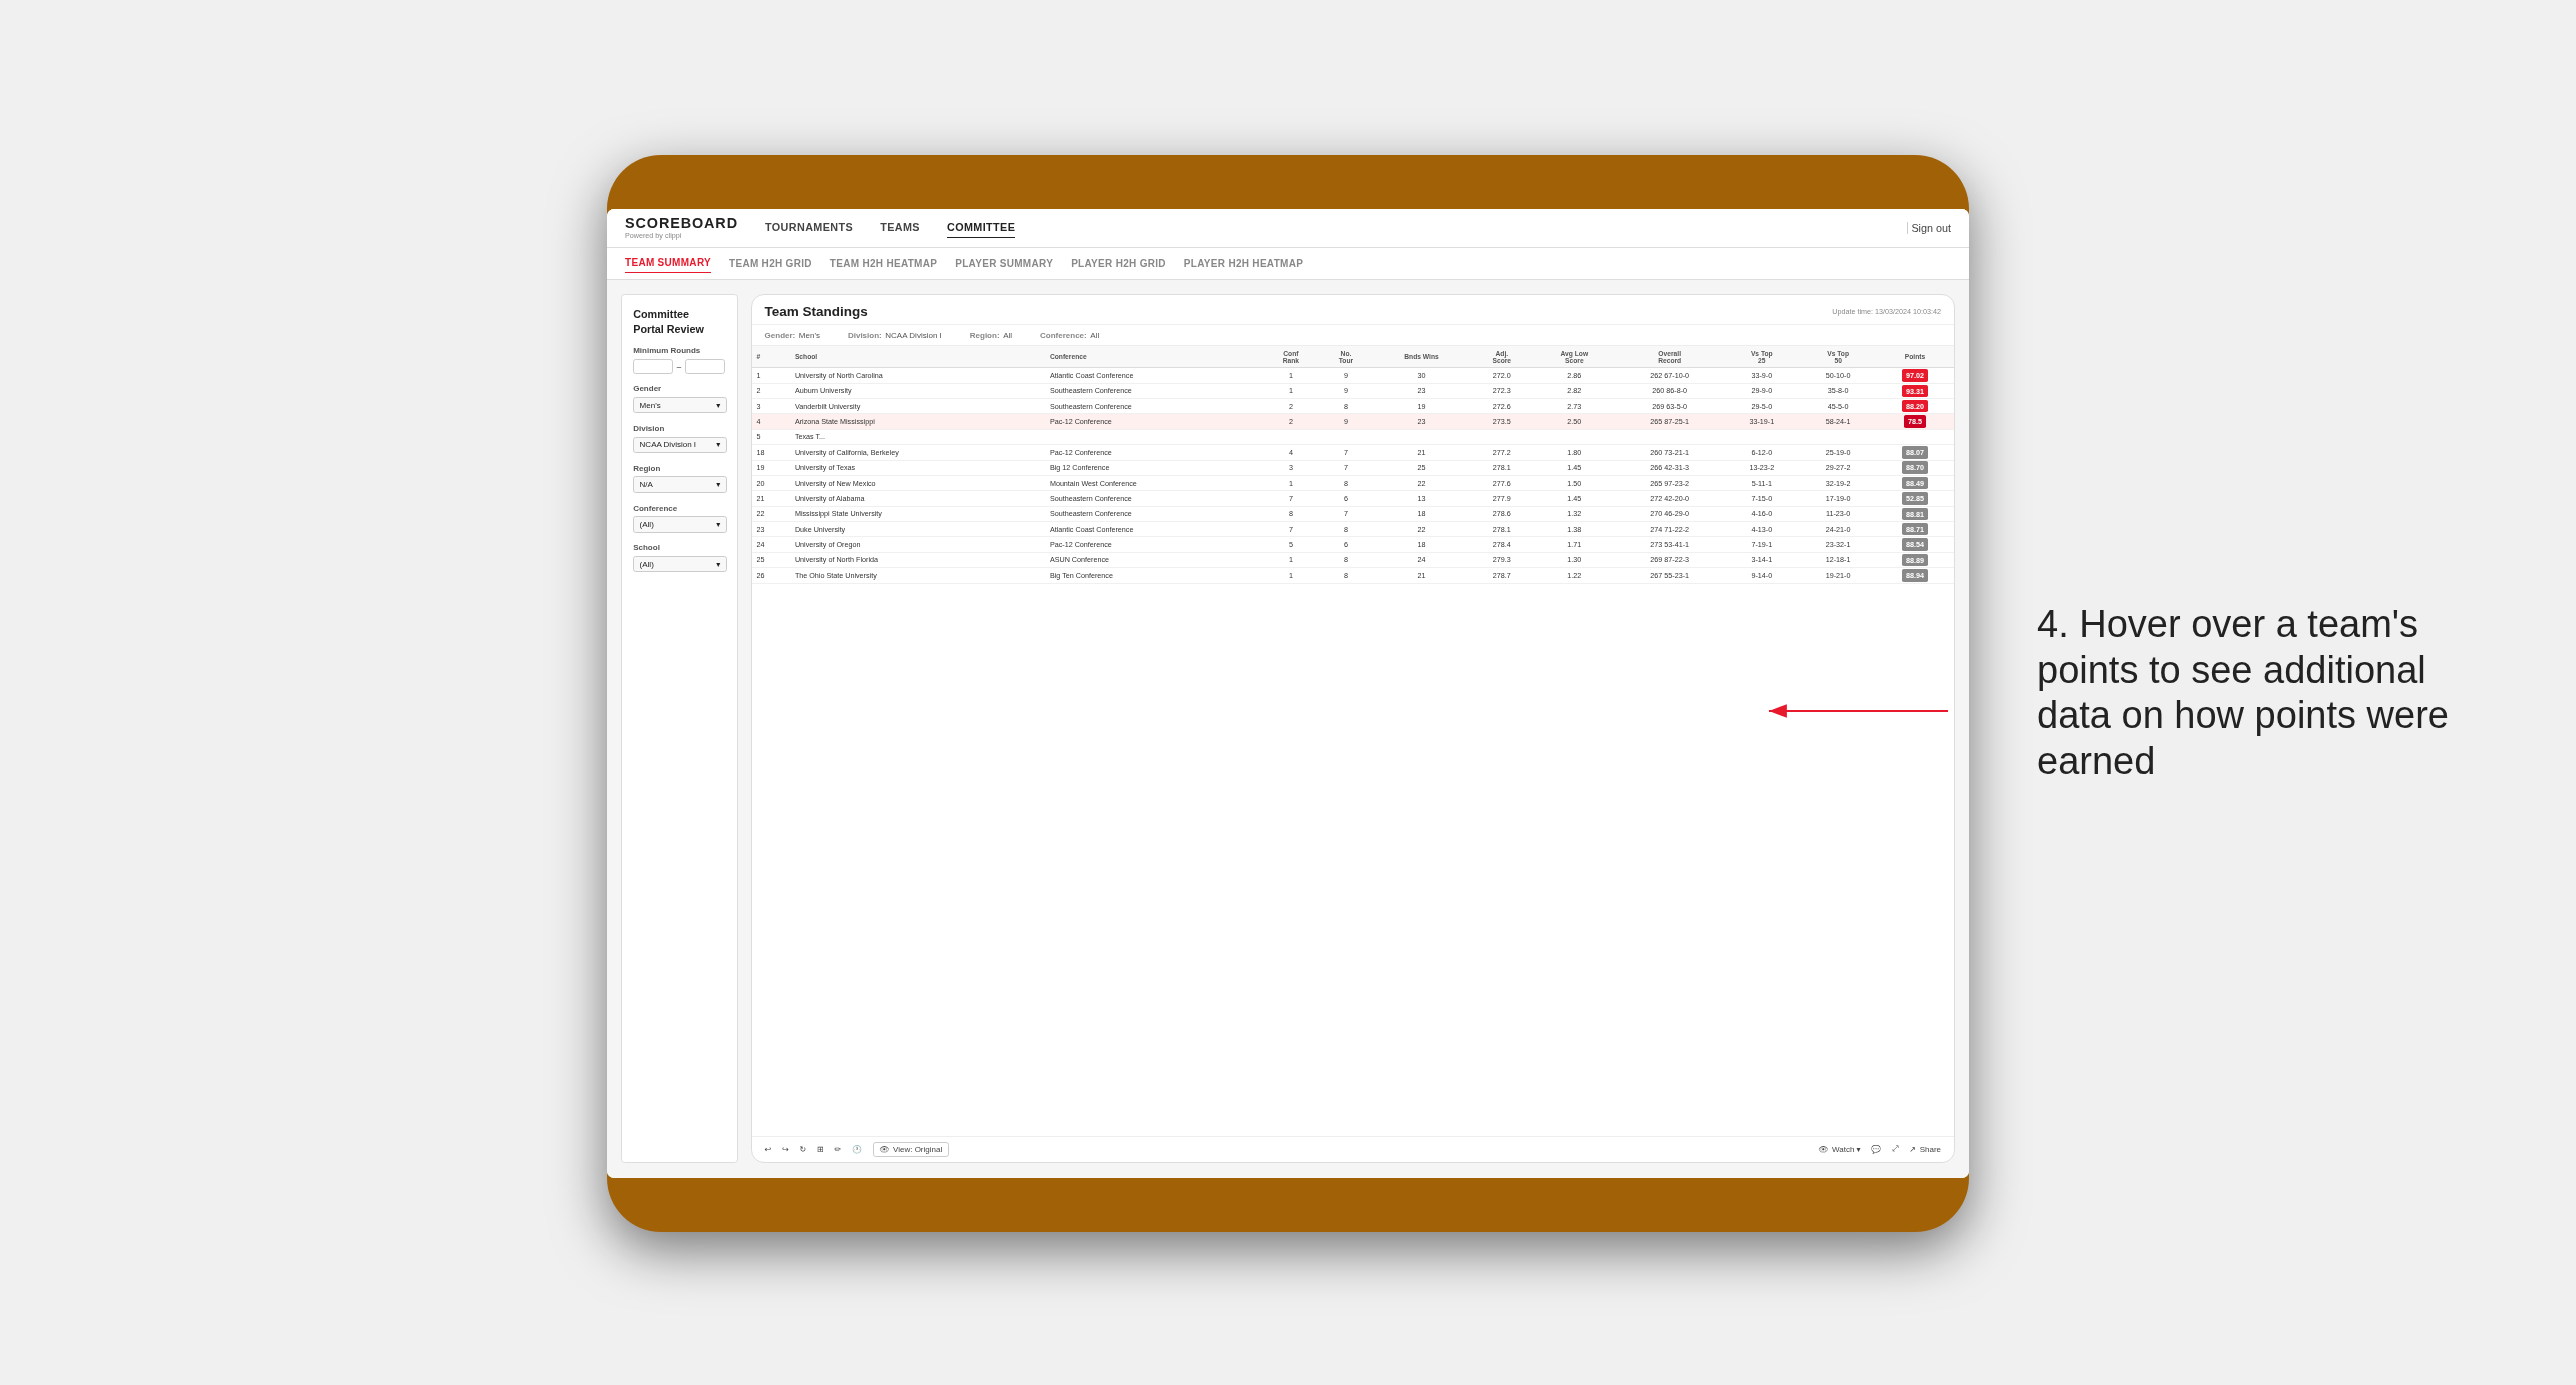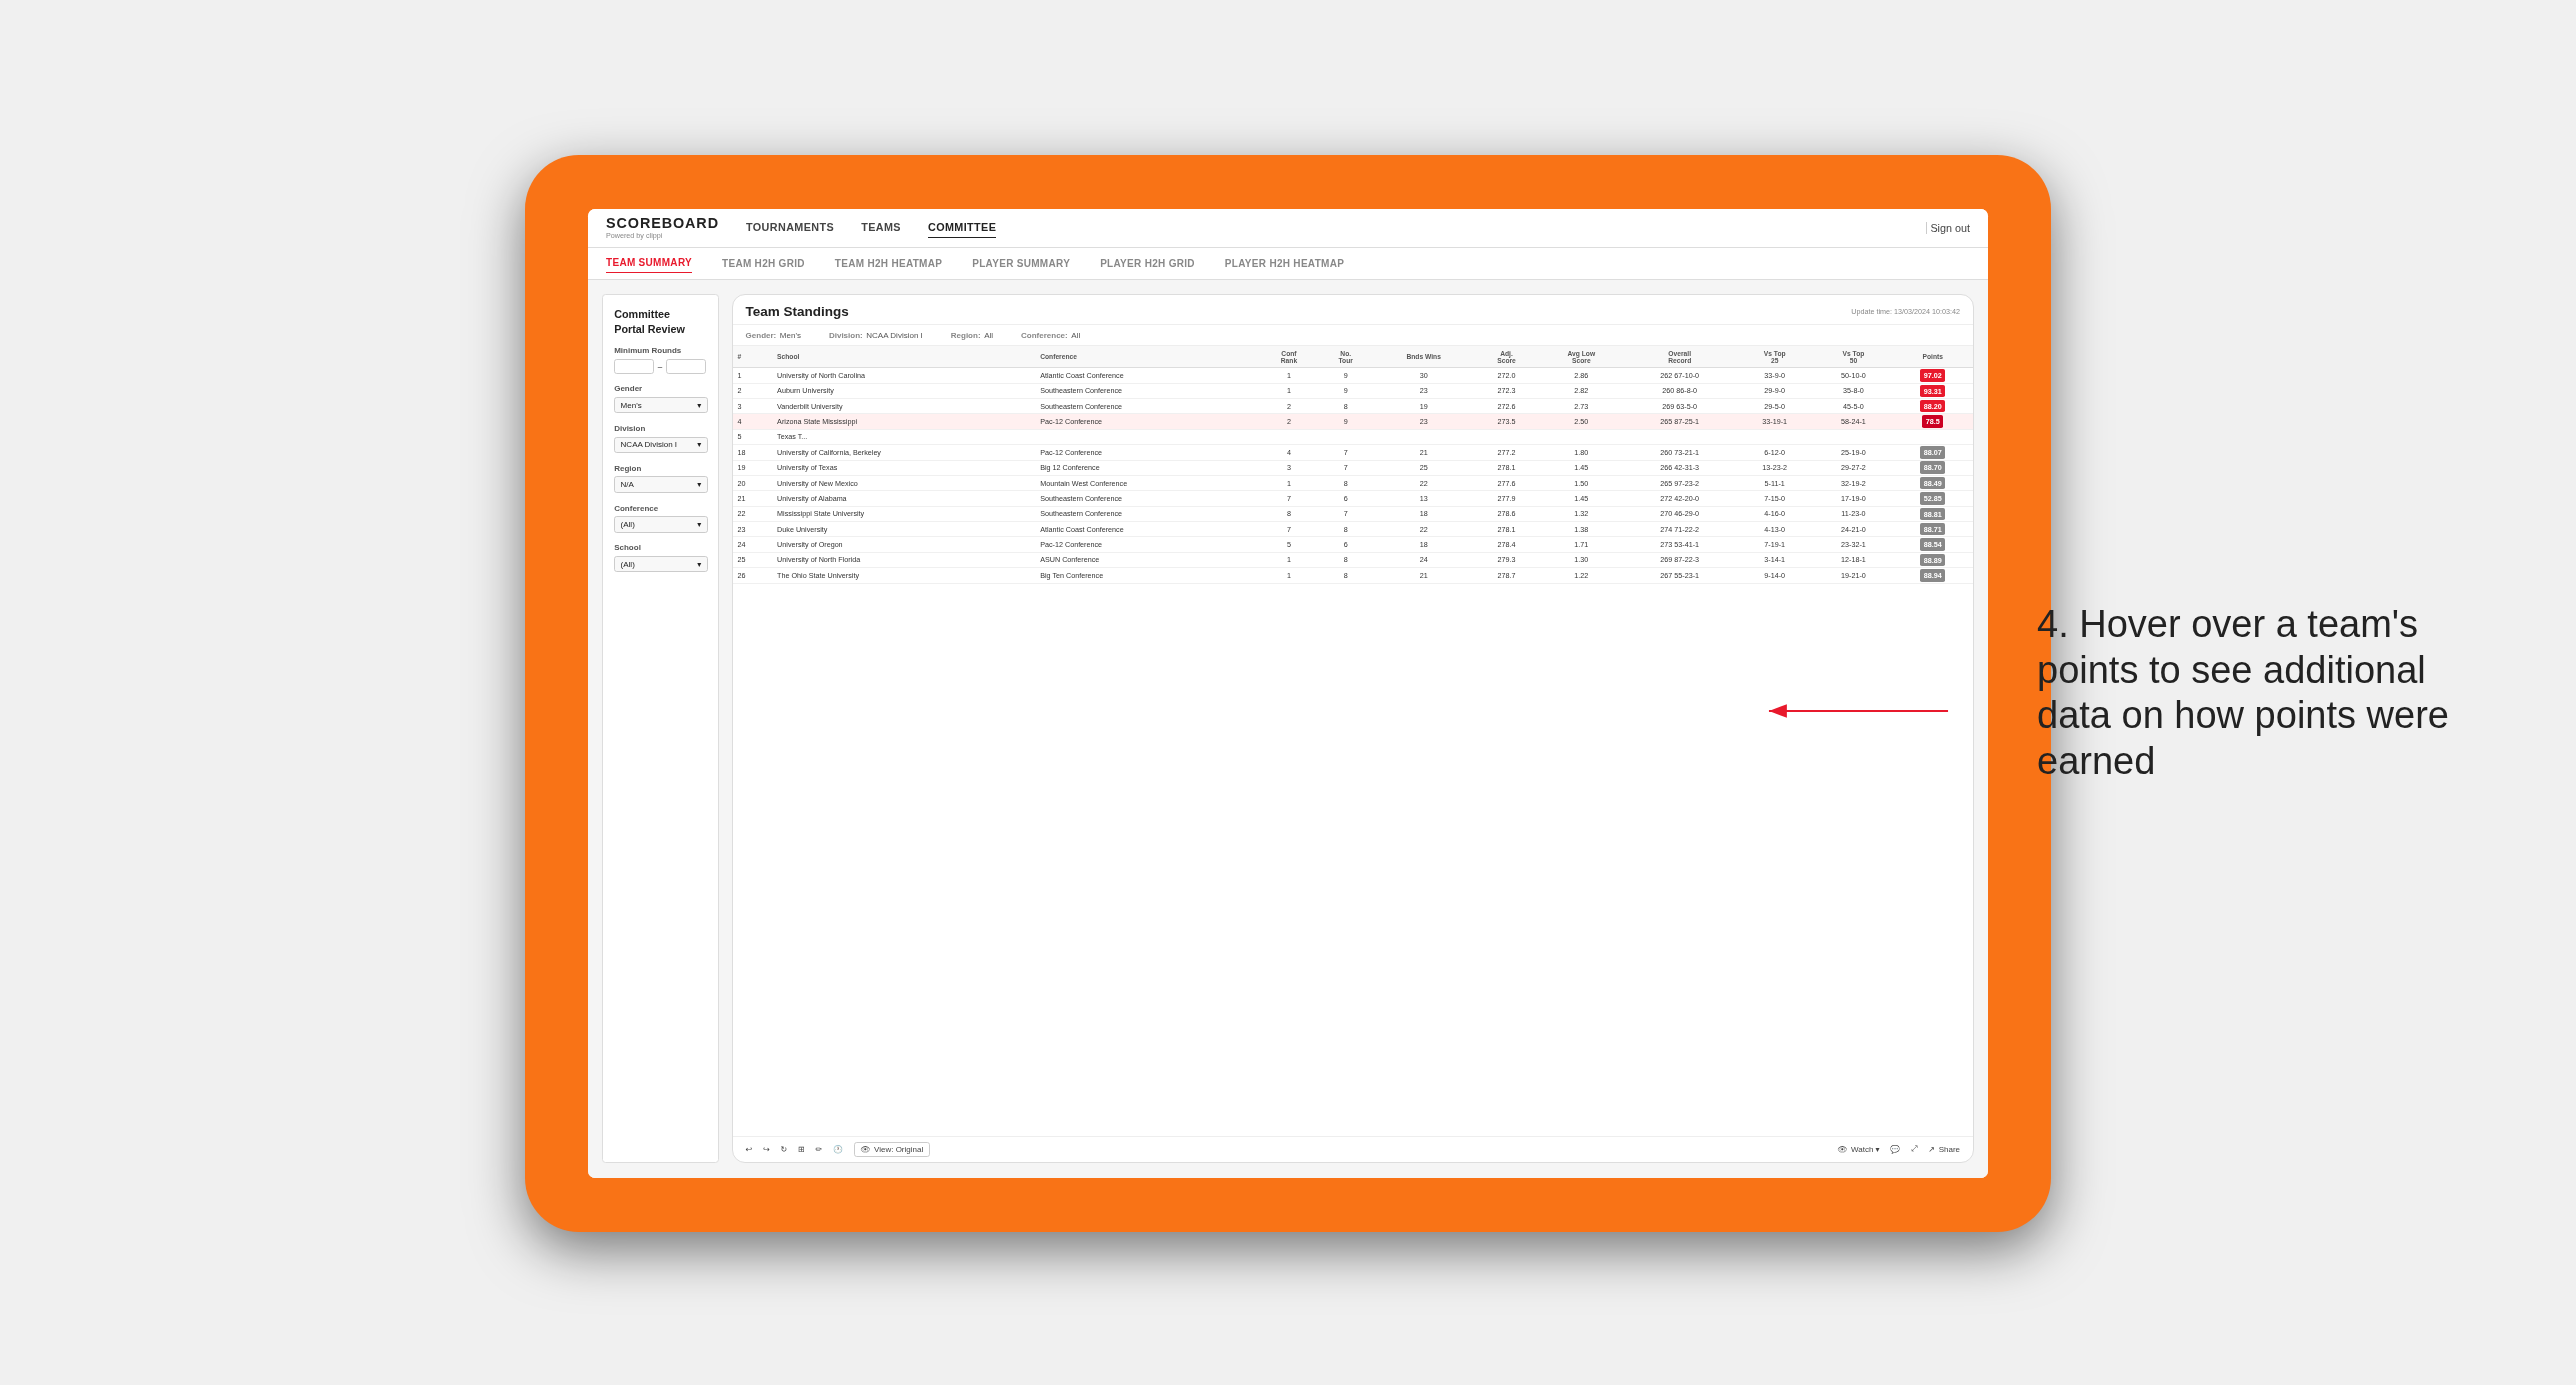--- a/index.html
+++ b/index.html
@@ -8,23 +8,23 @@
       font-family: Arial, sans-serif;
       width: 2576px;
       height: 1386px;
       display: flex;
       align-items: center;
       justify-content: center;
       position: relative;
     }
 
     .tablet-outer {
-      width: 1526px;
+      width: 1362px;
       height: 1077px;
-      background: #f97316;
+      background: #a16207;
       border-radius: 54px;
       display: flex;
       align-items: center;
       justify-content: center;
       box-shadow: 0 18px 54px rgba(0,0,0,0.5);
       position: relative;
     }
 
     .tablet-screen {
       width: 1400px;
@@ -93,21 +93,21 @@
     }
 
     
     .sub-nav {
       display: flex;
       align-items: center;
       padding: 0 18px;
       height: 32px;
       background: #fff;
       border-bottom: 0.9px solid #ddd;
-      gap: 30px;
+      gap: 18px;
     }
 
     .sub-nav-link {
       font-size: 10px;
       font-weight: 600;
       color: #888;
       cursor: pointer;
       padding: 3.6px 0;
       letter-spacing: 0.3px;
     }

